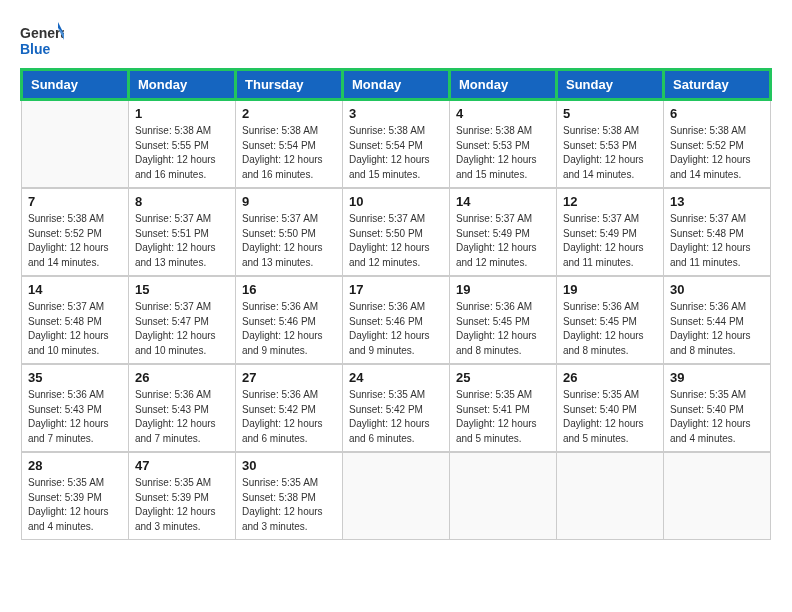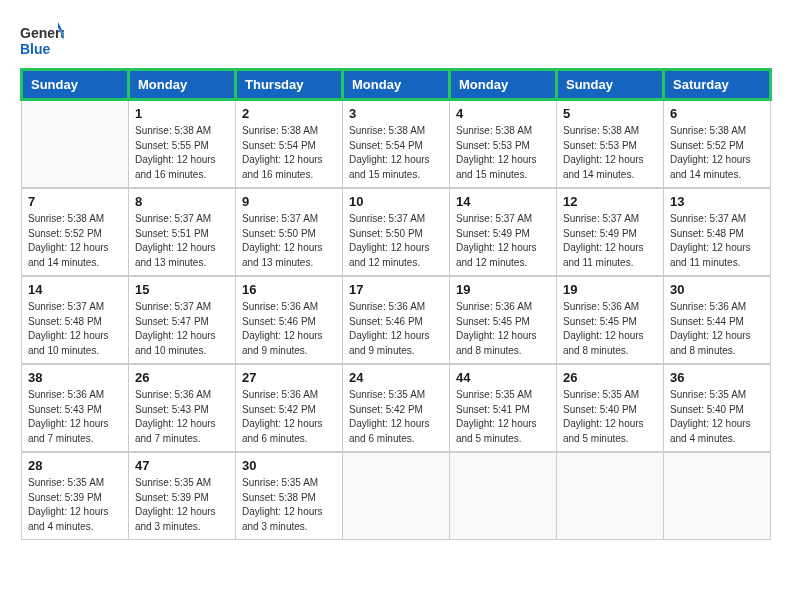--- a/index.html
+++ b/index.html
@@ -195,45 +195,45 @@
           <span class="day-num">19</span>
           <div class="day-info">Sunrise: 5:36 AM<br>Sunset: 5:45 PM<br>Daylight: 12 hours<br>and 8 minutes.</div>
         </td>
         <td>
           <span class="day-num">30</span>
           <div class="day-info">Sunrise: 5:36 AM<br>Sunset: 5:44 PM<br>Daylight: 12 hours<br>and 8 minutes.</div>
         </td>
       </tr>
       <tr class="row-divider">
         <td>
-          <span class="day-num">38</span>
+          <span class="day-num">35</span>
           <div class="day-info">Sunrise: 5:36 AM<br>Sunset: 5:43 PM<br>Daylight: 12 hours<br>and 7 minutes.</div>
         </td>
         <td>
           <span class="day-num">26</span>
           <div class="day-info">Sunrise: 5:36 AM<br>Sunset: 5:43 PM<br>Daylight: 12 hours<br>and 7 minutes.</div>
         </td>
         <td>
           <span class="day-num">27</span>
           <div class="day-info">Sunrise: 5:36 AM<br>Sunset: 5:42 PM<br>Daylight: 12 hours<br>and 6 minutes.</div>
         </td>
         <td>
           <span class="day-num">24</span>
           <div class="day-info">Sunrise: 5:35 AM<br>Sunset: 5:42 PM<br>Daylight: 12 hours<br>and 6 minutes.</div>
         </td>
         <td>
-          <span class="day-num">44</span>
+          <span class="day-num">25</span>
           <div class="day-info">Sunrise: 5:35 AM<br>Sunset: 5:41 PM<br>Daylight: 12 hours<br>and 5 minutes.</div>
         </td>
         <td>
           <span class="day-num">26</span>
           <div class="day-info">Sunrise: 5:35 AM<br>Sunset: 5:40 PM<br>Daylight: 12 hours<br>and 5 minutes.</div>
         </td>
         <td>
-          <span class="day-num">36</span>
+          <span class="day-num">39</span>
           <div class="day-info">Sunrise: 5:35 AM<br>Sunset: 5:40 PM<br>Daylight: 12 hours<br>and 4 minutes.</div>
         </td>
       </tr>
       <tr class="row-divider">
         <td>
           <span class="day-num">28</span>
           <div class="day-info">Sunrise: 5:35 AM<br>Sunset: 5:39 PM<br>Daylight: 12 hours<br>and 4 minutes.</div>
         </td>
         <td>
           <span class="day-num">47</span>

